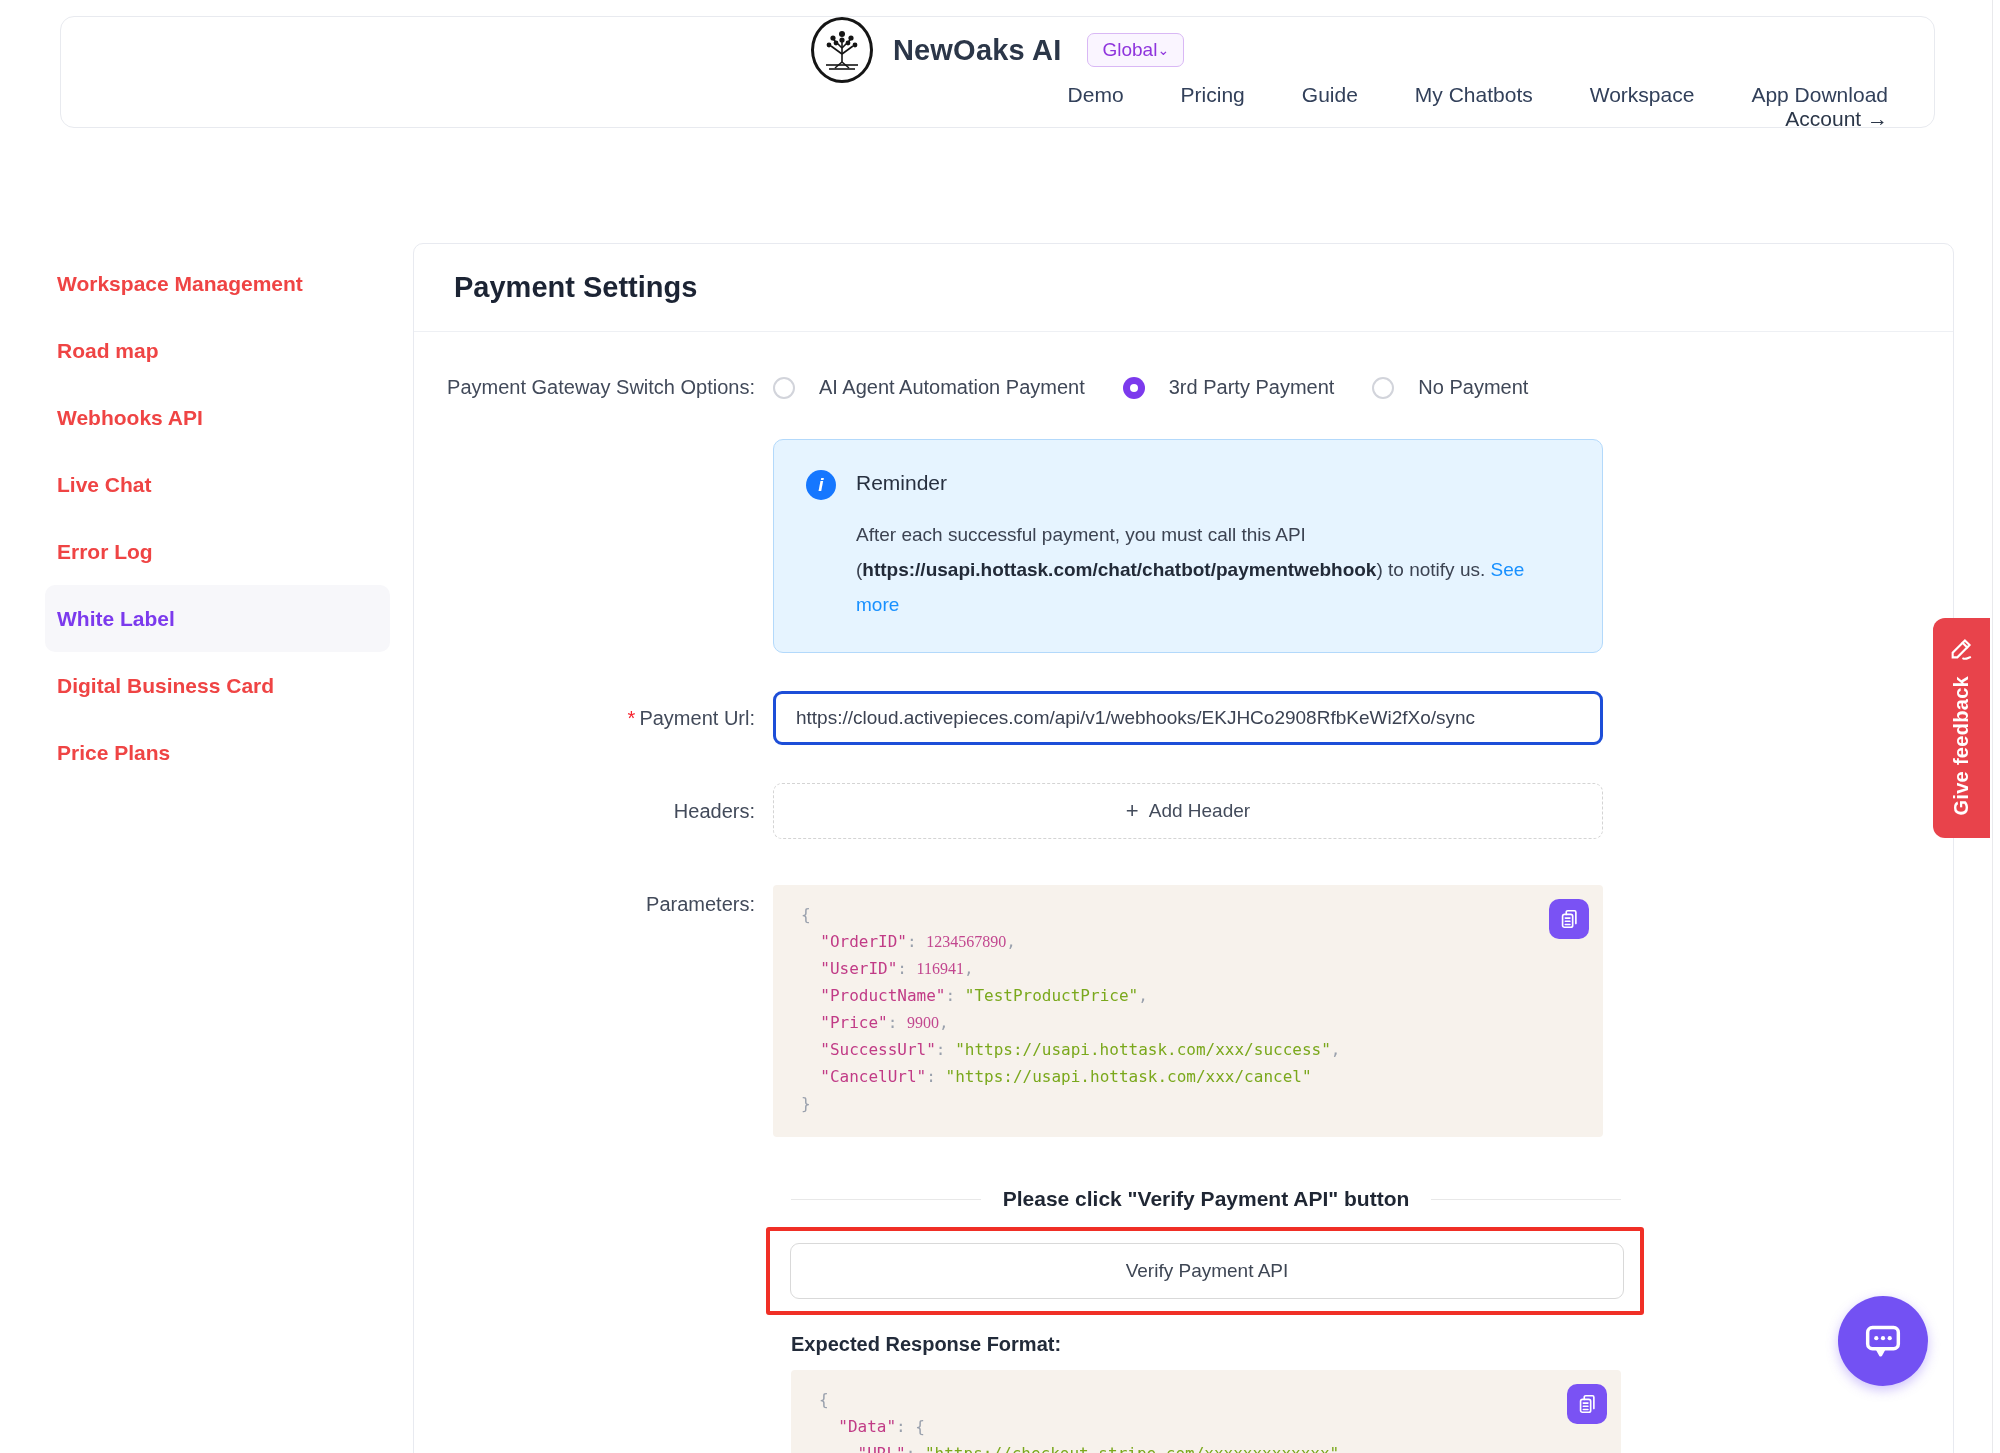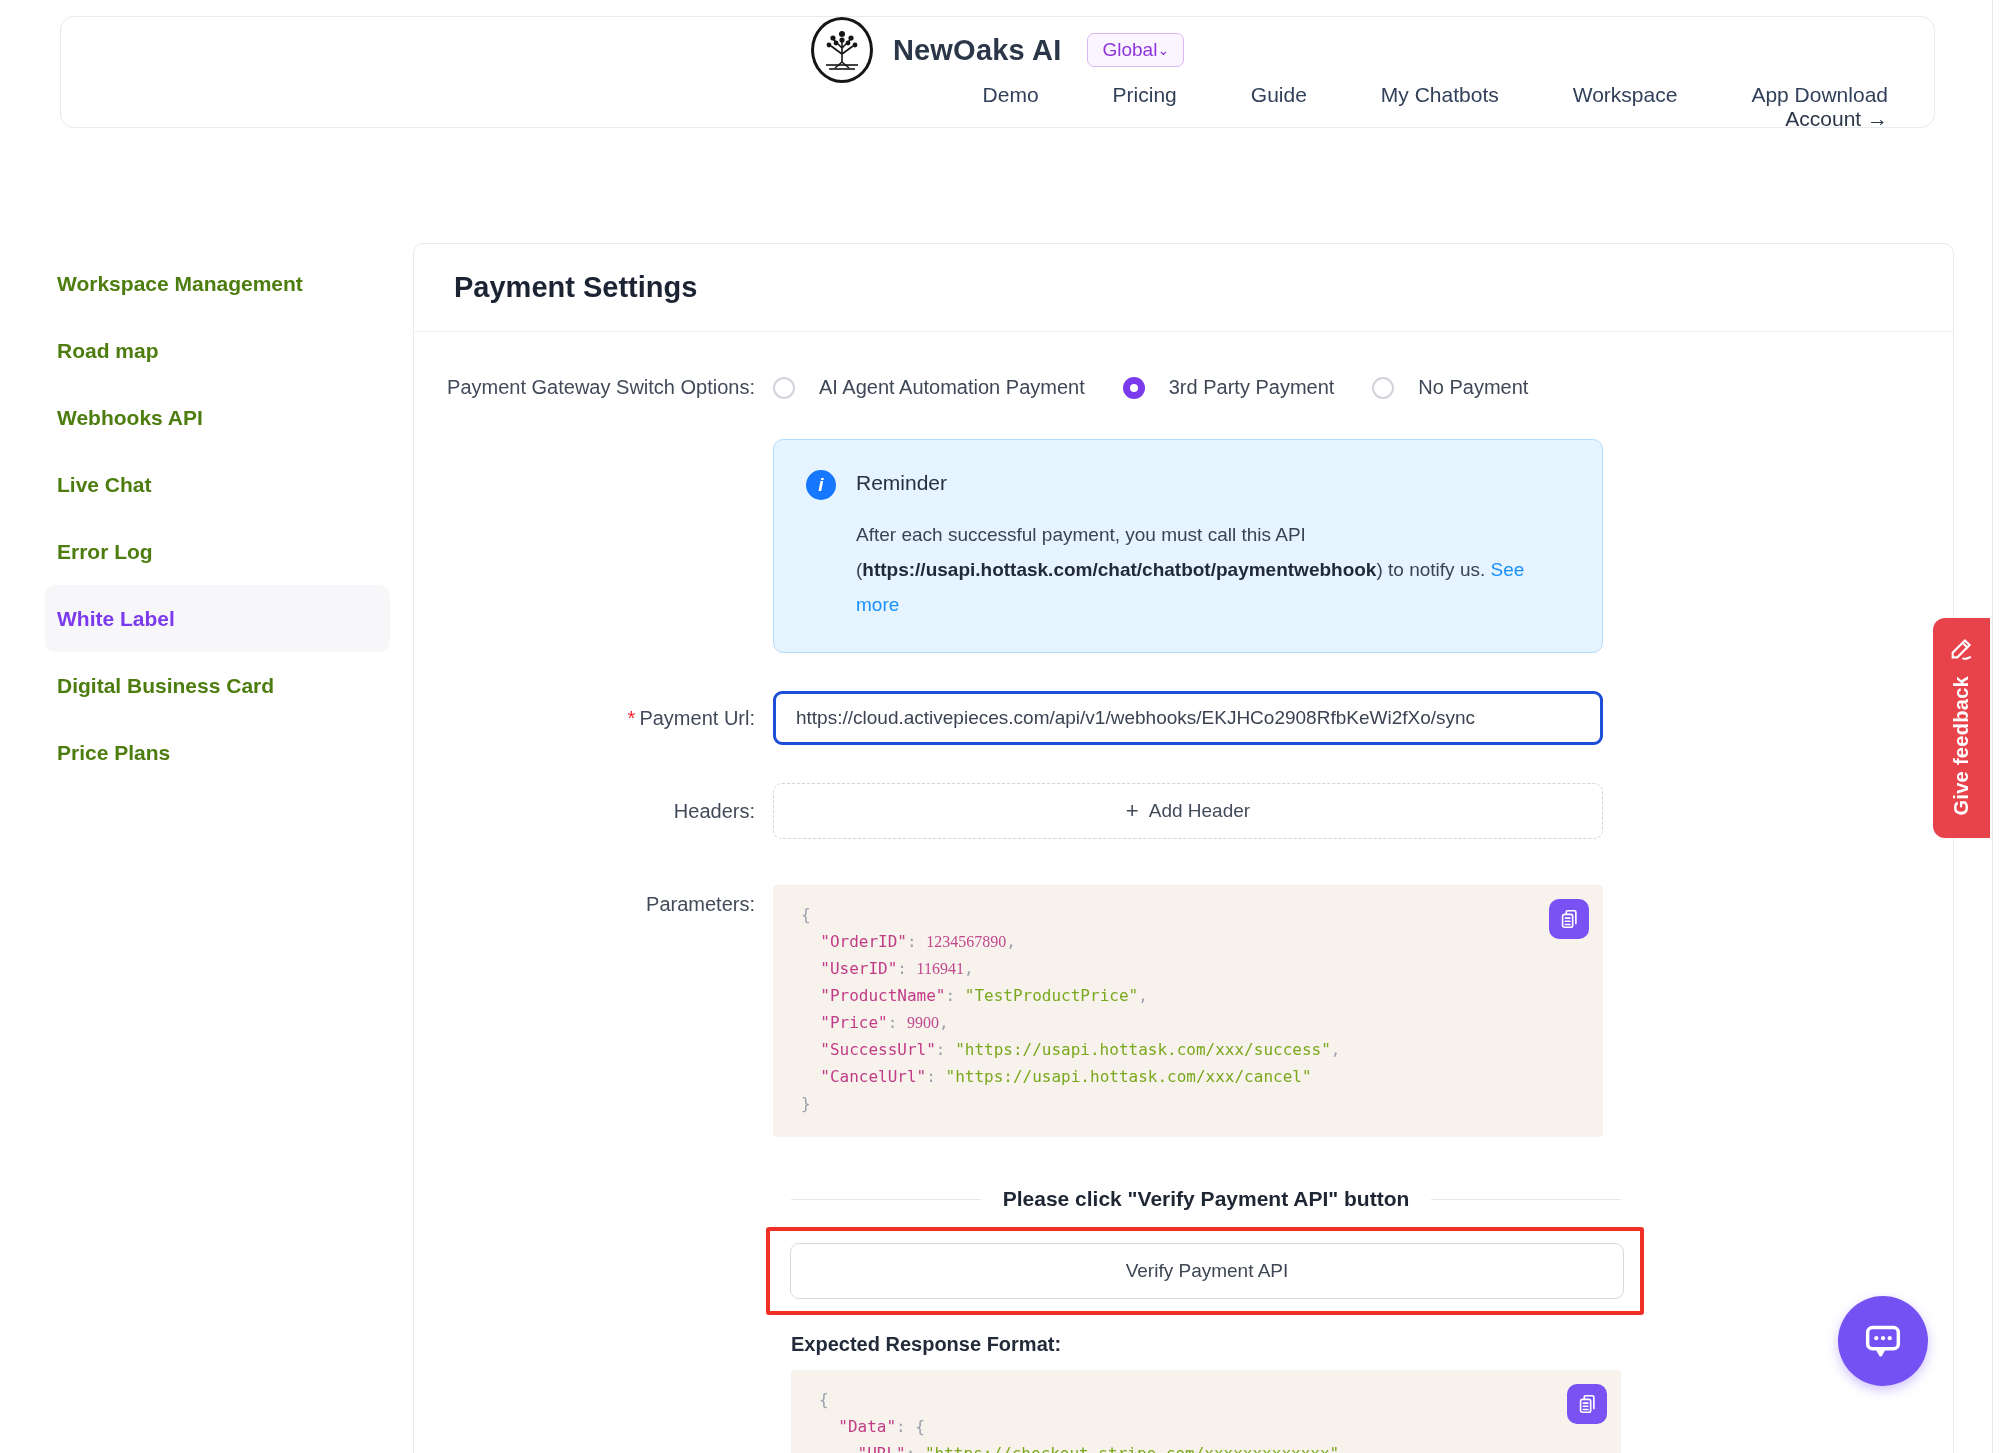--- a/index.html
+++ b/index.html
@@ -19,28 +19,28 @@
     width:62px; height:66px; border:3px solid #151515; border-radius:50%;
     display:flex; align-items:center; justify-content:center; flex:none;
   }
   .brand-name { font-size:29px; font-weight:600; color:#2b3648; margin-left:20px; letter-spacing:.2px; }
   .region-badge {
     margin-left:26px; display:flex; align-items:center; gap:0;
     background:#faf5ff; border:1px solid #d9b8f5; color:#8f35dd;
     font-size:19px; padding:5px 14px; border-radius:7px; cursor:pointer;
   }
   .region-badge .chev { font-size:14px; color:#8f35dd; }
-  .nav-group { display:flex; align-items:center; gap:74px; margin-left:auto; }
+  .nav-group { display:flex; align-items:center; gap:57px; margin-left:auto; }
   .nav-item { font-size:21px; color:#32405a; font-weight:500; cursor:pointer; white-space:nowrap; }
   .account-link { margin-left:auto; font-size:21px; color:#2b3648; font-weight:500; cursor:pointer; white-space:nowrap; }
   
   .sidebar { position:absolute; left:45px; top:250px; width:345px; z-index:2; }
   .side-item {
     height:67px; display:flex; align-items:center; padding-left:12px;
-    font-size:21px; font-weight:700; color:#4d7c0f; cursor:pointer; border-radius:10px;
+    font-size:21px; font-weight:700; color:#ef4444; cursor:pointer; border-radius:10px;
   }
   .side-item.active { background:#f7f7fa; color:#7c3aed; }
   
   .main-card {
     position:absolute; left:413px; top:243px; width:1541px; height:1290px;
     background:#fff; border:1px solid #e8eaf0; border-radius:10px; z-index:1;
   }
   .card-header { padding:27px 40px; border-bottom:1px solid #eef0f4; }
   .card-title { font-size:29px; font-weight:700; color:#1c2434; }
   

